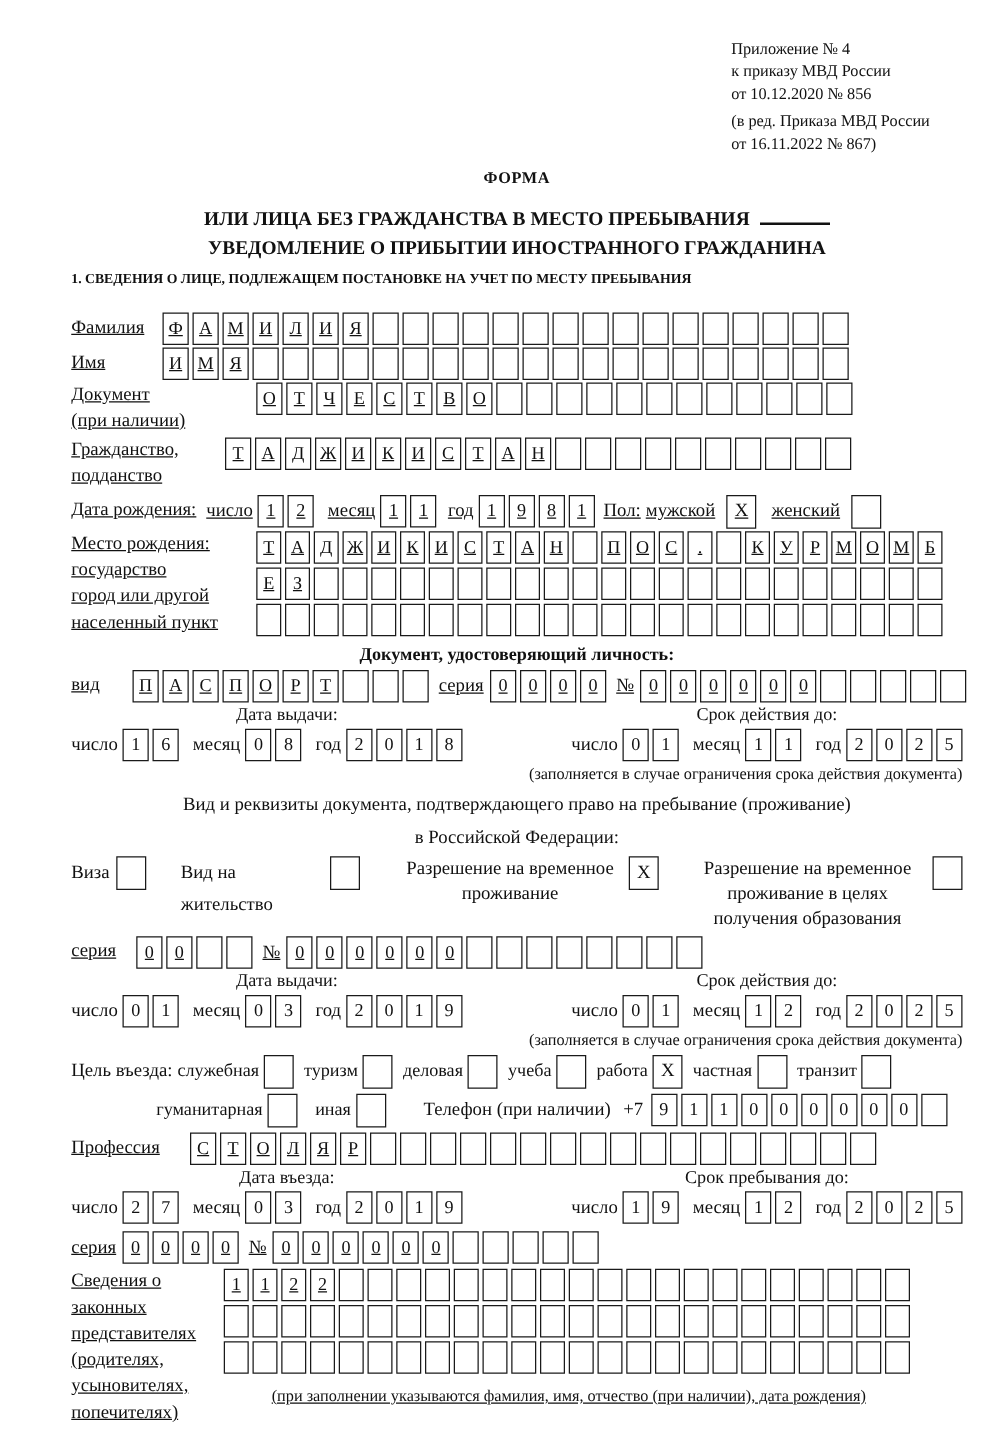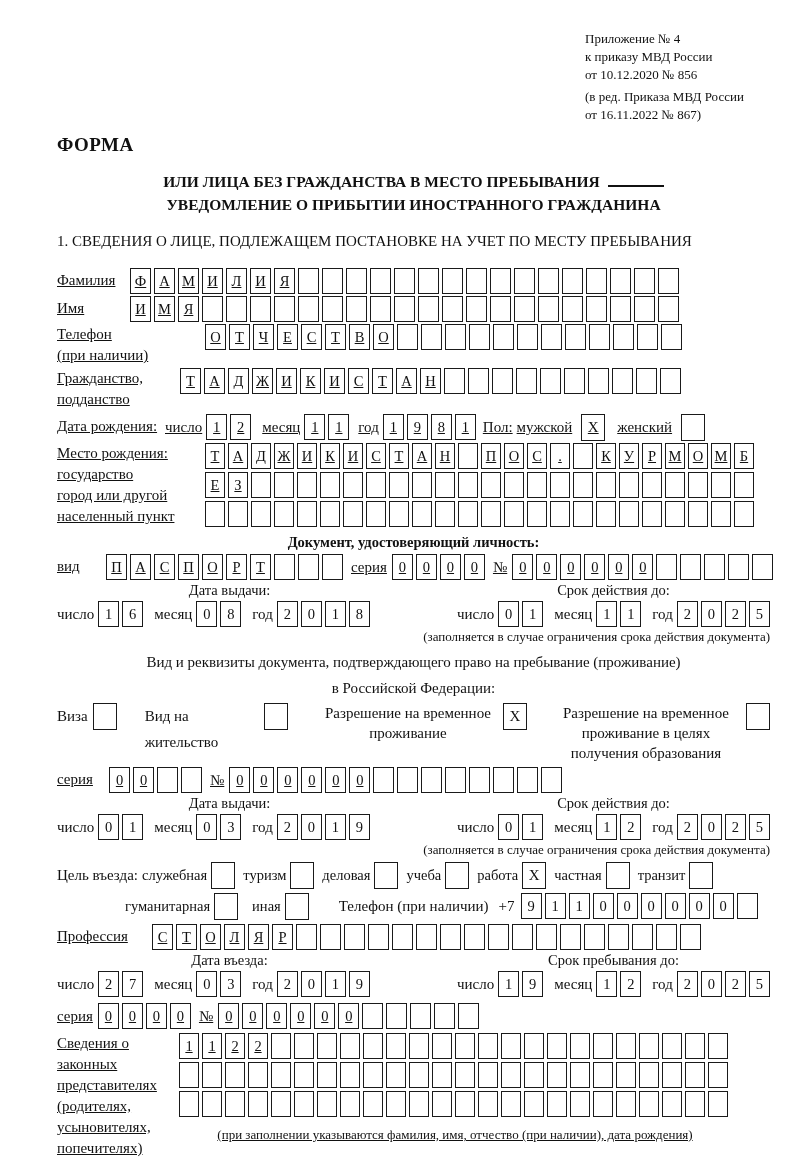--- a/index.html
+++ b/index.html
@@ -6,25 +6,25 @@
   .page{
     position:relative;width:800px;height:1163px;overflow:hidden;
     background:#fff;color:#111;
     font-family:"Liberation Serif","DejaVu Serif",serif;
     font-size:15px;box-sizing:border-box;
     padding:30px 30px 10px 57px;
   }
   
   .hdr{width:185px;margin-left:auto;font-size:13px;line-height:18px;}
   .hdr-sub{margin-top:4px;}
-  .forma{margin-top:10px;text-align:left;font-weight:bold;font-size:19px;letter-spacing:.5px;}
+  .forma{margin-top:10px;text-align:center;font-weight:bold;font-size:13px;letter-spacing:.5px;}
   
   .title{margin-top:14px;text-align:center;font-weight:bold;font-size:15.5px;line-height:23px;}
   .blank{display:inline-block;width:56px;height:13px;border-bottom:2px solid #111;margin-left:8px;}
-  .sec{margin-top:16px;font-weight:normal;font-size:15px;line-height:18px;}
+  .sec{margin-top:4px;font-weight:bold;font-size:11px;line-height:18px;}
   .formbody{margin-top:18px;}
   
   .row{display:flex;align-items:flex-start;margin-bottom:2px;text-decoration:underline;}
   .lbl{flex:0 0 auto;line-height:24px;font-size:15px;}
   .lbl2{line-height:21px;}
   .inlbl{line-height:26px;padding:0 5px;white-space:nowrap;}
   .cells{display:flex;flex-wrap:nowrap;}
   .cell{
     display:inline-flex;flex:0 0 auto;align-items:center;justify-content:center;
     width:21px;height:26px;margin-right:3px;box-sizing:border-box;
@@ -146,21 +146,21 @@
           <span class="cell"></span>
           <span class="cell"></span>
           <span class="cell"></span>
           <span class="cell"></span>
           <span class="cell"></span>
         </span>
     </div>
 
     <div class="row">
       <span class="lbl lbl2" style="width:148px">
-        <span style="display:block">Телефон</span>
+        <span style="display:block">Документ</span>
         <span style="display:block">(при наличии)</span>
       </span>
       <span class="cells">
           <span class="cell">О</span>
           <span class="cell">Т</span>
           <span class="cell">Ч</span>
           <span class="cell">Е</span>
           <span class="cell">С</span>
           <span class="cell">Т</span>
           <span class="cell">В</span>

